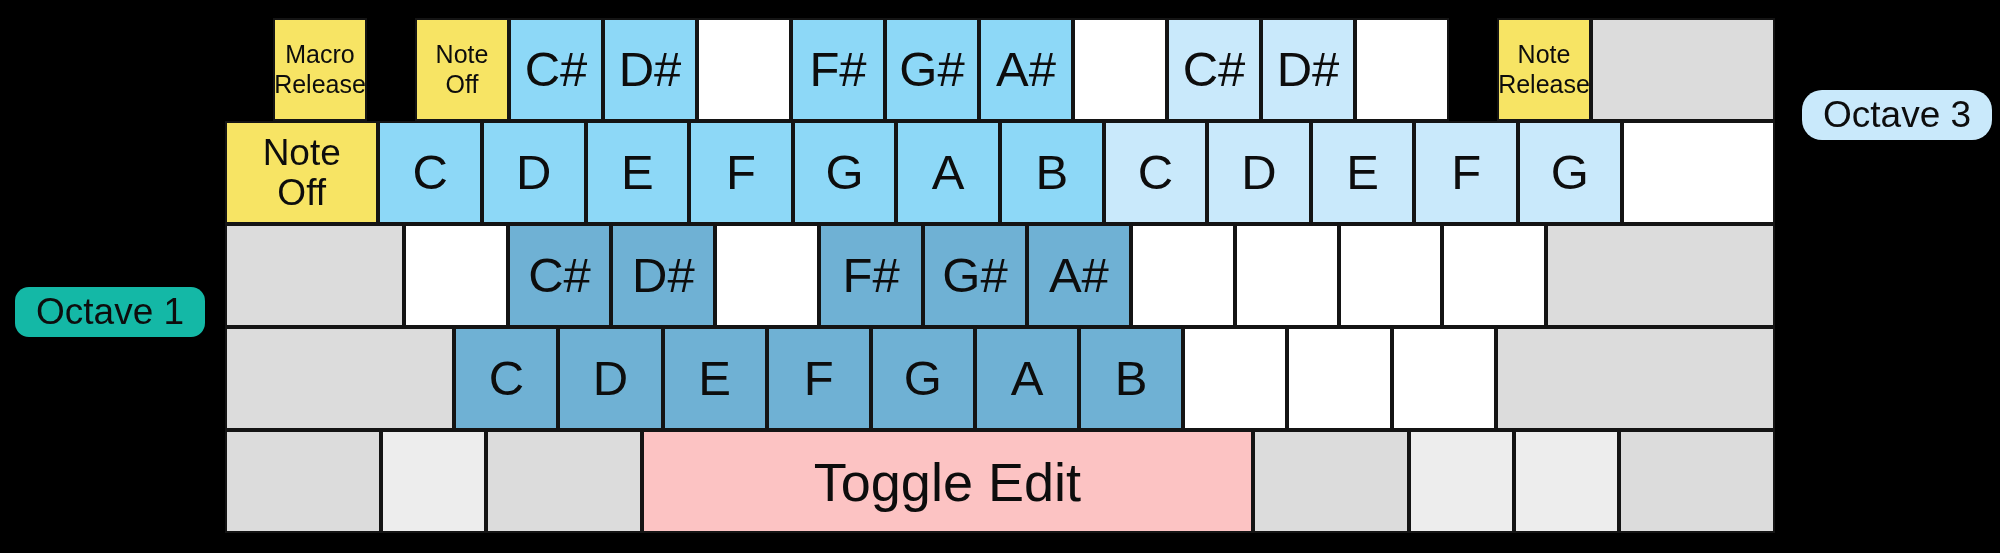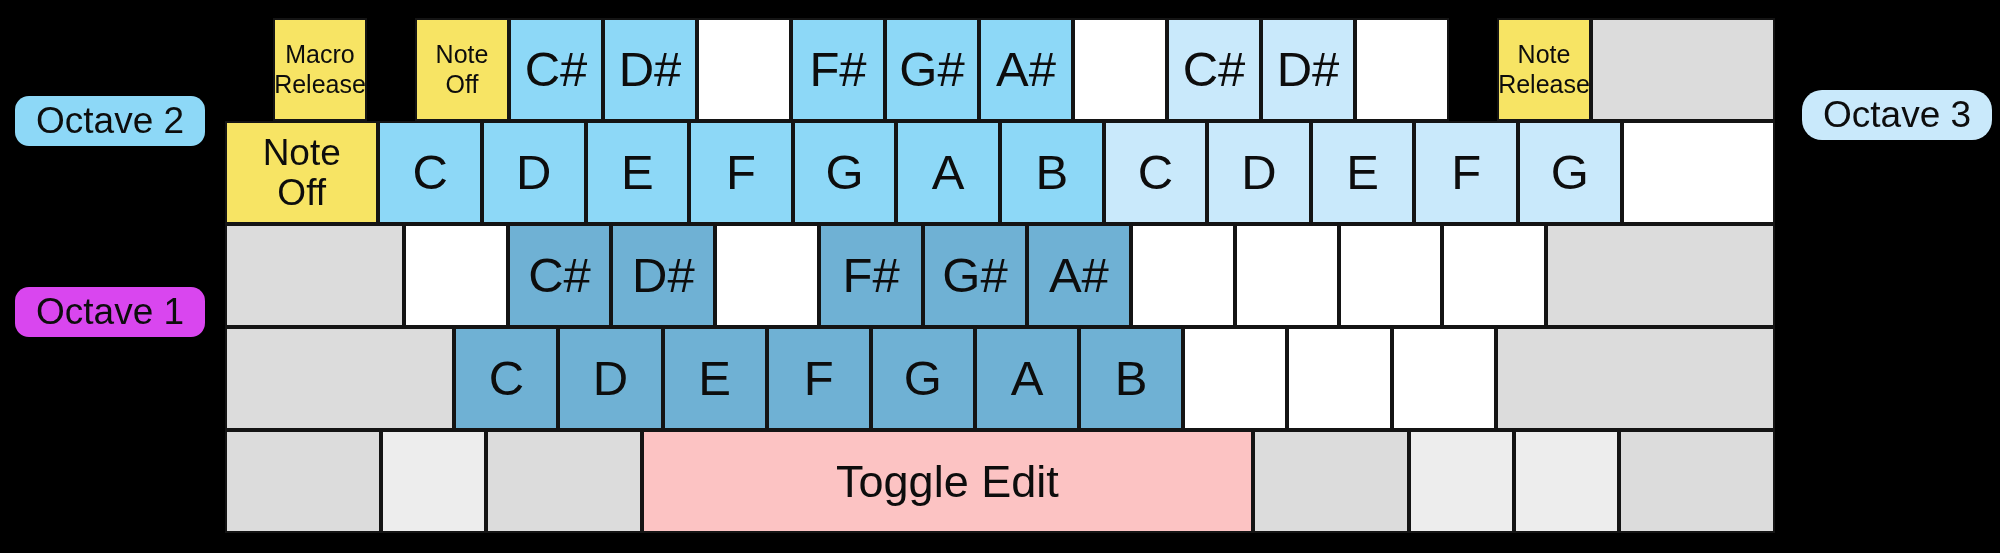--- a/index.html
+++ b/index.html
@@ -27,43 +27,42 @@
     display:flex;align-items:center;justify-content:center;
     text-align:center;
     white-space:pre-line;
     color:#0d0d0d;
     overflow:hidden;
     user-select:none;
   }
   .fs-sm{font-size:25px;line-height:1.18;margin-left:48px;}
   .fs-md{font-size:37px;line-height:1.08;}
   .fs-lg{font-size:49px;line-height:1;}
-  .fs-te{font-size:45px;line-height:1;}
+  .fs-te{font-size:54px;line-height:1;}
   .badge{
     position:absolute;
     display:flex;align-items:center;justify-content:center;
     height:50px;
     padding:0 21px;
     border-radius:14px;
     font-size:37px;
     color:#0d0d0d;
     white-space:nowrap;
   }
   .badge-oct2{left:15px;top:96px;}
   .badge-oct1{left:15px;top:287px;}
   .badge-oct3{left:1802px;top:90px;border-radius:20px;}
 </style>
 </head>
 <body>
 
 <div class="stage">
 
-  <div class="badge badge-oct2" style="background: rgb(141, 216, 247);">Octave 2</div>
 
-  <div class="badge badge-oct1" style="background: #d946ef;">Octave 1</div>
+  <div class="badge badge-oct1" style="background: #14b8a6;">Octave 1</div>
 
   <div class="badge badge-oct3" style="background: rgb(201, 233, 251);">Octave 3</div>
 
   <div class="keyboard">
       <div class="krow">
         <div class="key fs-sm" style="flex-grow: 1; background: rgb(247, 228, 100);">Macro
 Release</div>
         <div class="key fs-sm" style="flex-grow: 1; background: rgb(247, 228, 100);">Note
 Off</div>
         <div class="key fs-lg" style="flex-grow: 1; background: rgb(141, 216, 247);">C#</div>

